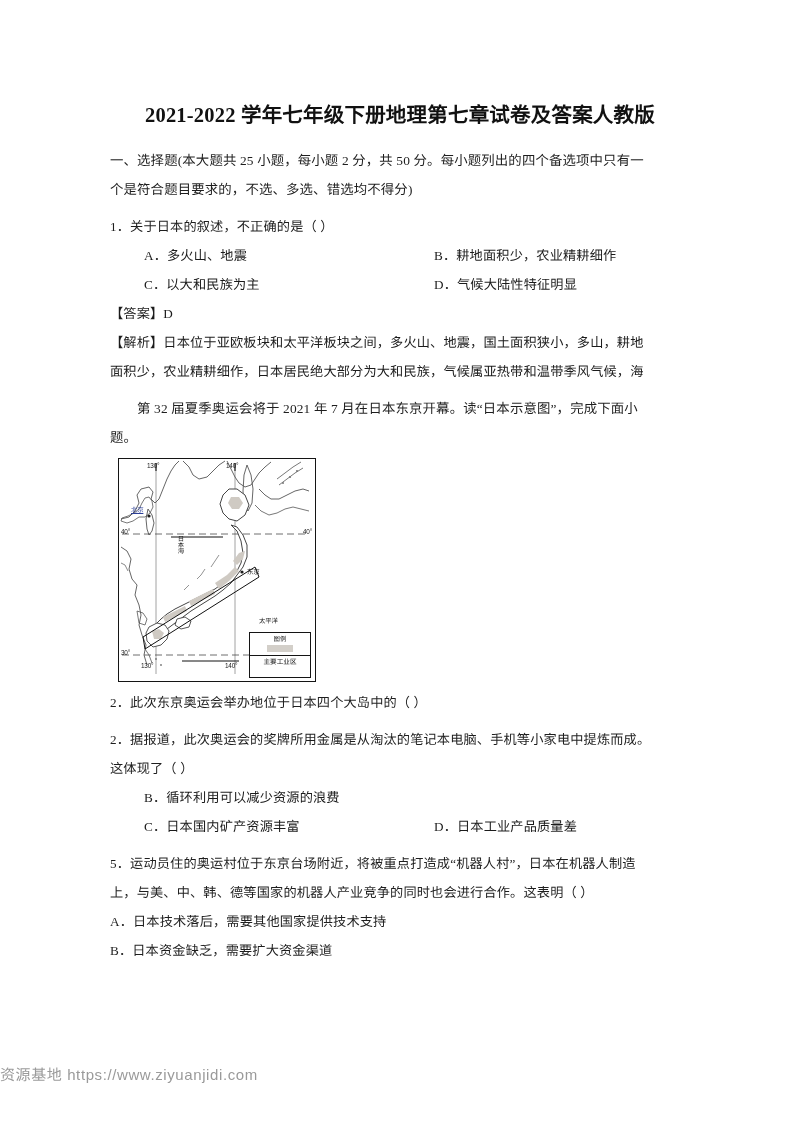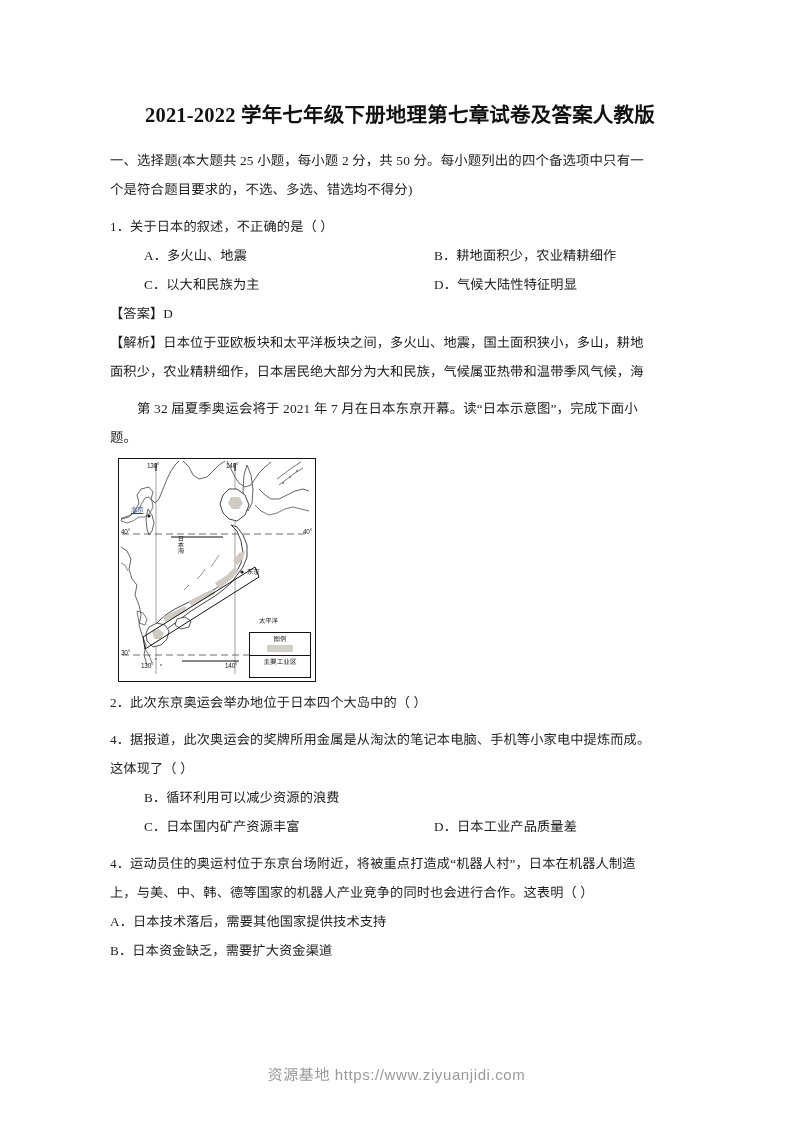--- a/index.html
+++ b/index.html
@@ -153,21 +153,20 @@
     text-align: center;
     box-sizing: border-box;
   }
 
   
   .footer {
     position: absolute;
     left: 0;
     top: 1063px;
     width: 793px;
-    text-align: center;
     font-family: "Liberation Sans", "DejaVu Sans", sans-serif;
     font-size: 15px;
     color: #9a9a9a;
     letter-spacing: 0.6px;
   }
 </style>
 </head>
 <body>
 
 <div class="page">
@@ -299,33 +298,33 @@
           <span class="legend-label">主要工业区</span>
         </div>
 
       </div>
     </div>
 
     <div class="q-line">2．此次东京奥运会举办地位于日本四个大岛中的（        ）</div>
 
     <div class="spacer-sm"></div>
 
-    <div class="q-line">4．据报道，此次奥运会的奖牌所用金属是从淘汰的笔记本电脑、手机等小家电中提炼而成。</div>
+    <div class="q-line">2．据报道，此次奥运会的奖牌所用金属是从淘汰的笔记本电脑、手机等小家电中提炼而成。</div>
     <div class="q-line">这体现了（        ）</div>
     <div class="opts two">
       <span class="opt">B．循环利用可以减少资源的浪费</span>
     </div>
     <div class="opts two">
       <span class="opt">C．日本国内矿产资源丰富</span>
       <span class="opt">D．日本工业产品质量差</span>
     </div>
 
     <div class="spacer-sm"></div>
 
-    <div class="q-line">4．运动员住的奥运村位于东京台场附近，将被重点打造成“机器人村”，日本在机器人制造</div>
+    <div class="q-line">5．运动员住的奥运村位于东京台场附近，将被重点打造成“机器人村”，日本在机器人制造</div>
     <div class="q-line">上，与美、中、韩、德等国家的机器人产业竞争的同时也会进行合作。这表明（        ）</div>
     <div class="q-line">A．日本技术落后，需要其他国家提供技术支持</div>
     <div class="q-line">B．日本资金缺乏，需要扩大资金渠道</div>
 
   </div>
 
   <div class="footer">资源基地 https://www.ziyuanjidi.com</div>
 
 </div>
 

